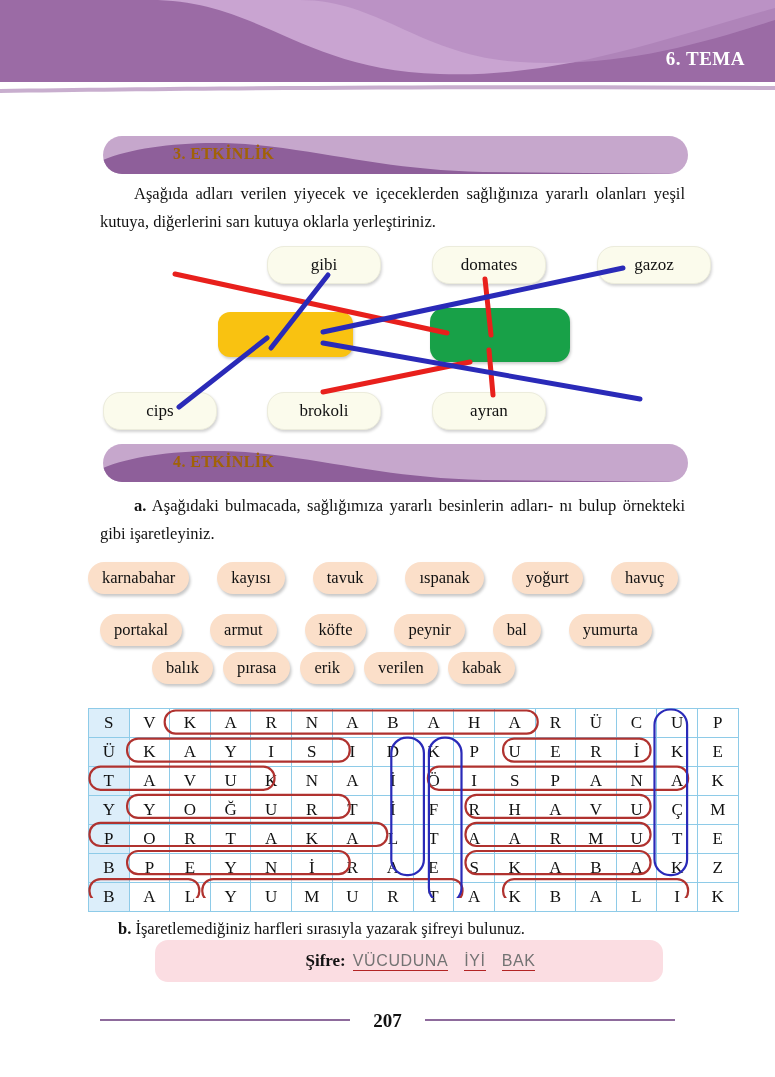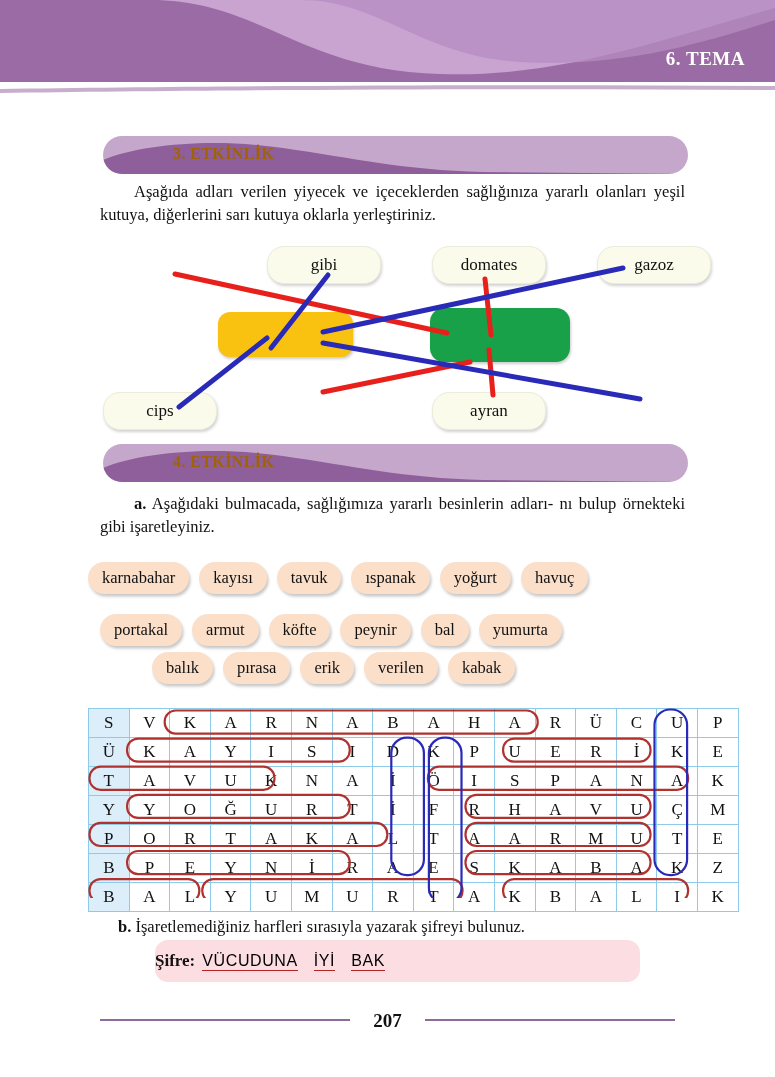--- a/index.html
+++ b/index.html
@@ -21,21 +21,21 @@
   .act-head .bg{
     position:absolute;inset:0;background:#c6a7cc;border-radius:19px;
   }
   .act-head svg{position:absolute;left:0;top:0;}
   .act-head .txt{
     position:absolute;left:70px;top:9px;color:#a16207;font-weight:bold;
     font-size:16px;letter-spacing:.4px;z-index:3;
   }
   
   .para{
-    position:absolute;font-size:16.5px;line-height:23px;color:#111;
+    position:absolute;font-size:16.5px;line-height:28px;color:#111;
     text-align:justify;
   }
   .para .ind{display:inline-block;width:34px;}
   .para b{font-weight:bold;}
   
   .match{position:absolute;left:95px;top:240px;width:625px;height:195px;}
   .food{
     position:absolute;background:#fbfbec;border:1px solid #ececdc;
     border-radius:17px;height:36px;display:flex;align-items:center;
     justify-content:center;font-size:17px;color:#111;
@@ -44,46 +44,46 @@
   .box-yellow{
     position:absolute;background:#f9c211;border-radius:12px;
     box-shadow:1px 2px 3px rgba(0,0,0,.2);
   }
   .box-green{
     position:absolute;background:#18a148;border-radius:14px;
     box-shadow:1px 2px 3px rgba(0,0,0,.2);
   }
   .match svg.lines{position:absolute;left:0;top:0;z-index:5;}
   
-  .wordrow{position:absolute;display:flex;gap:10px;}
+  .wordrow{position:absolute;display:flex;gap:28px;}
   .wpill{
     background:#fbdfc9;border-radius:16px;height:32px;
     display:flex;align-items:center;justify-content:center;
     padding:0 14px;font-size:16.5px;color:#111;
     box-shadow:1.5px 2.5px 3px rgba(0,0,0,.22);
   }
   
   .puzzle{position:absolute;left:88px;top:708px;}
   table.grid{border-collapse:collapse;}
   table.grid td{
     width:37.6px;height:26px;text-align:center;vertical-align:middle;
     font-size:17px;color:#111;border:1px solid #8ecbe8;
     position:relative;font-family:"Liberation Serif", serif;
   }
   table.grid td.c0{background:#dceefa;}
   .puzzle svg.marks{position:absolute;left:0;top:0;pointer-events:none;}
   
   .sifre-box{
     position:absolute;left:155px;top:940px;width:485px;height:42px;
     background:#fbdde2;border-radius:13px;
-    display:flex;align-items:center;
+    display:flex;align-items:center;justify-content:center;padding-left:23px;
   }
   .sifre-lbl{font-weight:bold;font-size:17px;color:#111;margin-right:7px;}
   .sifre-ans{
-    font-family:"Liberation Sans", sans-serif;font-size:16px;color:#000000;
+    font-family:"Liberation Sans", sans-serif;font-size:16px;color:#737373;
     border-bottom:1.6px solid #b32424;letter-spacing:.6px;
   }
   .sifre-gap{display:inline-block;width:16px;}
   
   .footer{position:absolute;left:0;top:1005px;width:775px;height:30px;}
   .frule{position:absolute;top:14px;height:2px;background:#8e6b9c;}
   .pageno{
     position:absolute;left:0;right:0;top:5px;text-align:center;
     font-weight:bold;font-size:19px;color:#111;
   }
@@ -153,20 +153,23 @@
   </div>
   <div class="food" style="left:337px;top:6px;width:112px;">
     <span>domates</span>
   </div>
   <div class="food" style="left:502px;top:6px;width:112px;">
     <span>gazoz</span>
   </div>
 
   <div class="food" style="left:8px;top:152px;width:112px;">
     <span>cips</span>
+  </div>
+  <div class="food" style="left:172px;top:152px;width:112px;">
+    <span>brokoli</span>
   </div>
   <div class="food" style="left:337px;top:152px;width:112px;">
     <span>ayran</span>
   </div>
 </div>
 
 <div class="act-head" style="top:444px;">
   <div class="bg"></div>
   <svg width="585" height="38" viewBox="0 0 585 38">
     <defs>

